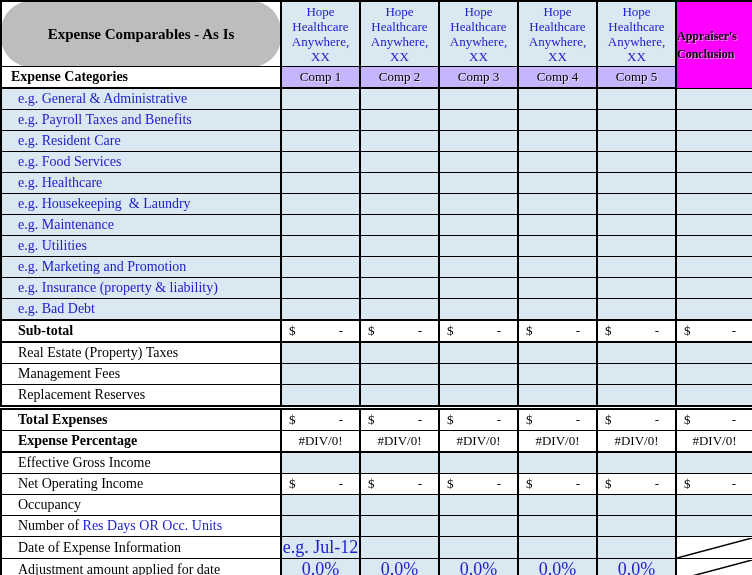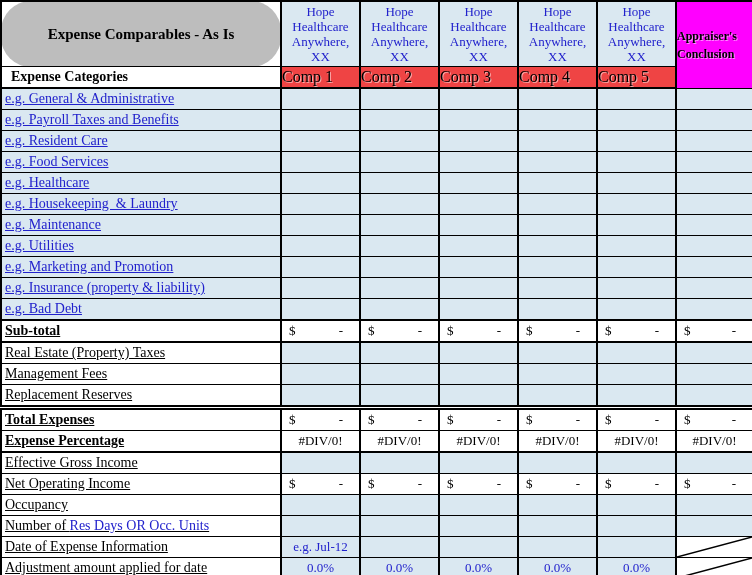--- a/index.html
+++ b/index.html
@@ -12,34 +12,34 @@
   
   tr.header-row td{height:64px;}
   .title-cell{background:#BDBDBD;text-align:center;font-weight:bold;font-size:15px;color:#000;border-radius:30px;}
   .colhead{background:#DAE8F1;color:#2121CC;text-align:center;
            font-size:13px;line-height:15px;}
   .appraiser{background:#FF00FF;color:#000;font-weight:bold;font-size:12px;
              line-height:18px;
              text-shadow:1px 1px 0 rgba(255,255,255,.55);}
   tr.comp-row td{height:20px;border-bottom-width:2px;}
   .cat-head{background:#fff;font-weight:bold;font-size:14px;padding-left:9px;white-space:pre;}
-  .comp{background:#ef4444;color:#000;font-size:16px;
+  .comp{background:#c4b5fd;color:#000;text-align:center;font-size:13px;
         text-shadow:1px 1px 0 rgba(255,255,255,.55);}
   
   tbody td{height:20px;font-size:14px;}
-  td.label{background:#fff;color:#000;padding-left:3px;white-space:pre;text-decoration:underline;}
+  td.label{background:#fff;color:#000;padding-left:16px;white-space:pre;}
   td.label.category{background:#DAE8F1;color:#2121CC;}
   td.label.total{font-weight:bold;}
   .blue-part{color:#2121CC;}
   td.cell.blue{background:#DAE8F1;}
   td.cell.money{background:#fff;font-size:13px;}
   .currency{float:left;padding-left:7px;}
   .moneyval{float:right;padding-right:16px;}
   td.cell.div0{background:#fff;text-align:center;font-size:13px;border-radius:8px;}
-  td.cell.blue-text{color:#2121CC;text-align:center;font-size:13px;}
+  td.cell.blue-text{color:#2121CC;text-align:center;font-size:18px;}
   td.cell.diag{background:#fff;}
   td.cell.diag svg{display:block;width:100%;height:20px;}
   tr.bt-thick td{border-top-width:2px;}
   tr.bb-thick td{border-bottom-width:2px;}
   tr.bt-double td{border-top:5px double #000;}
 </style>
 </head>
 <body>
 
 <table>

